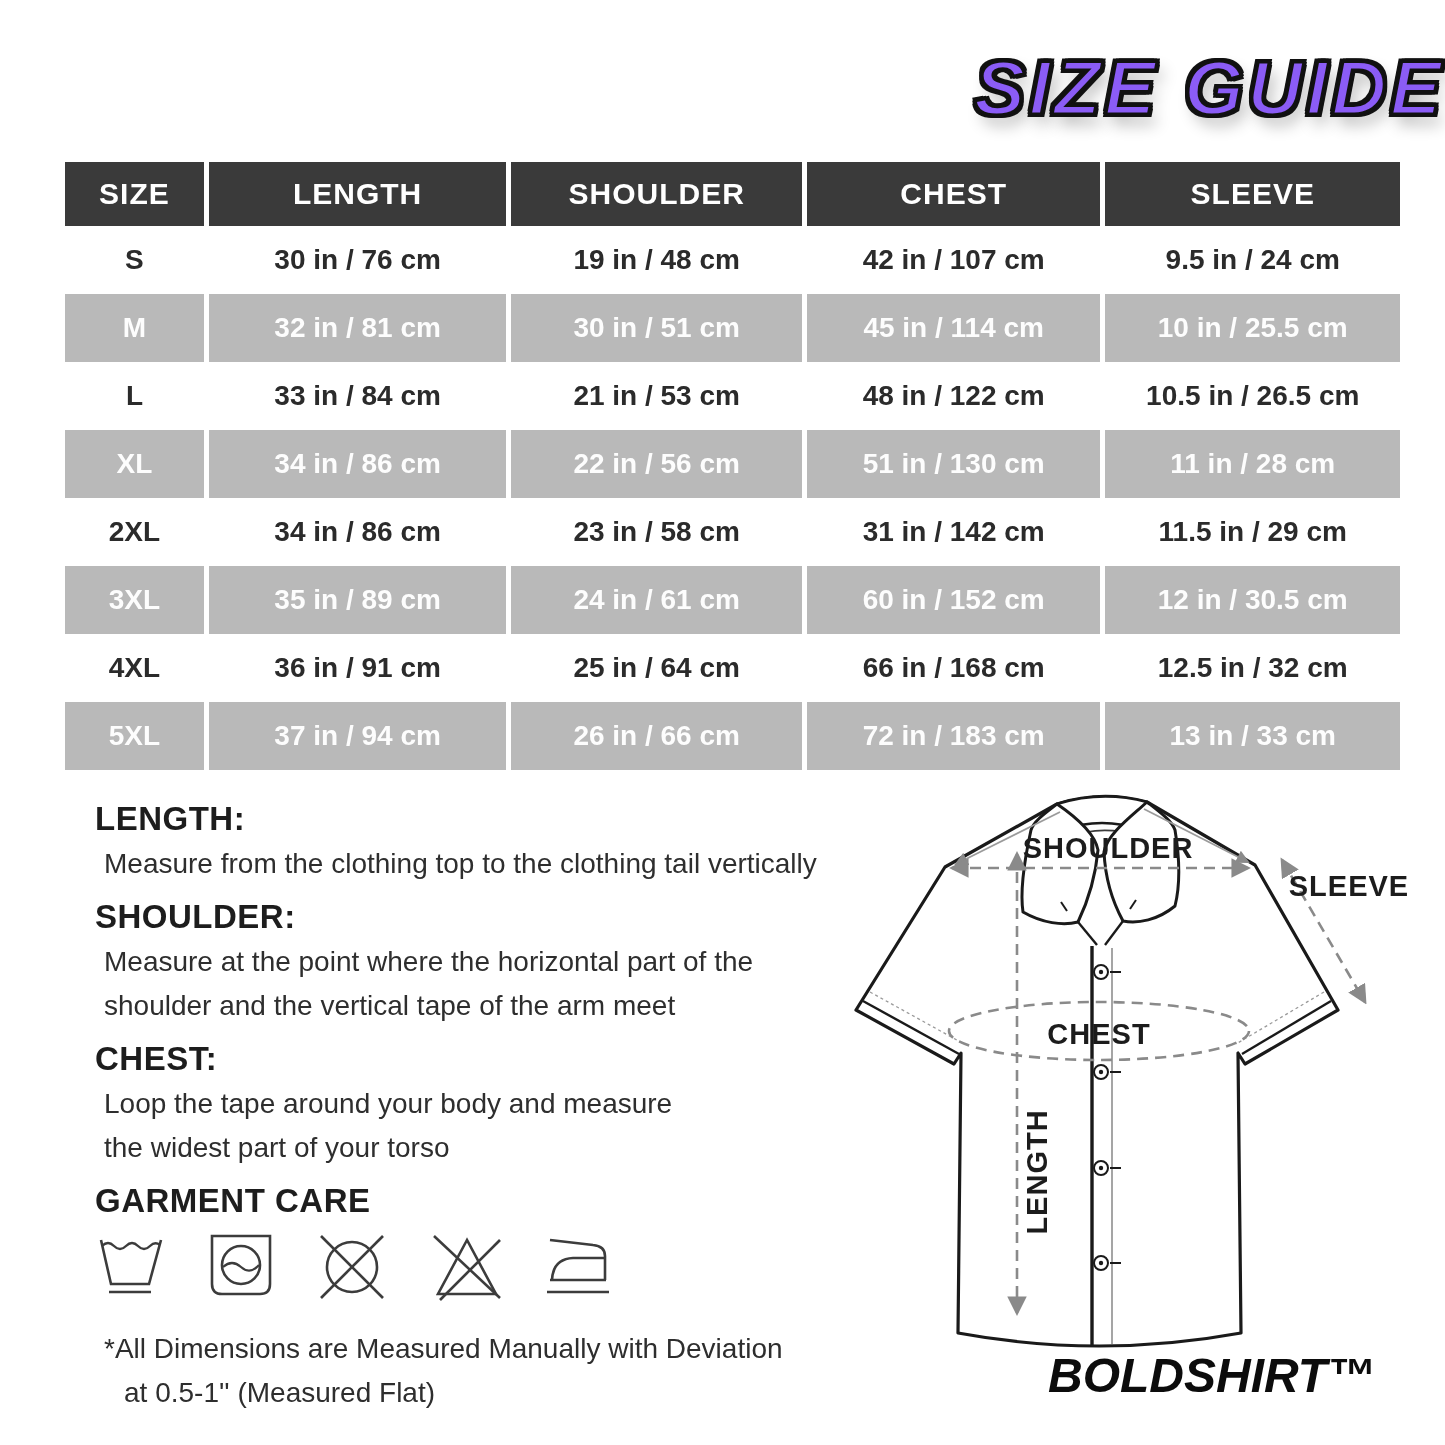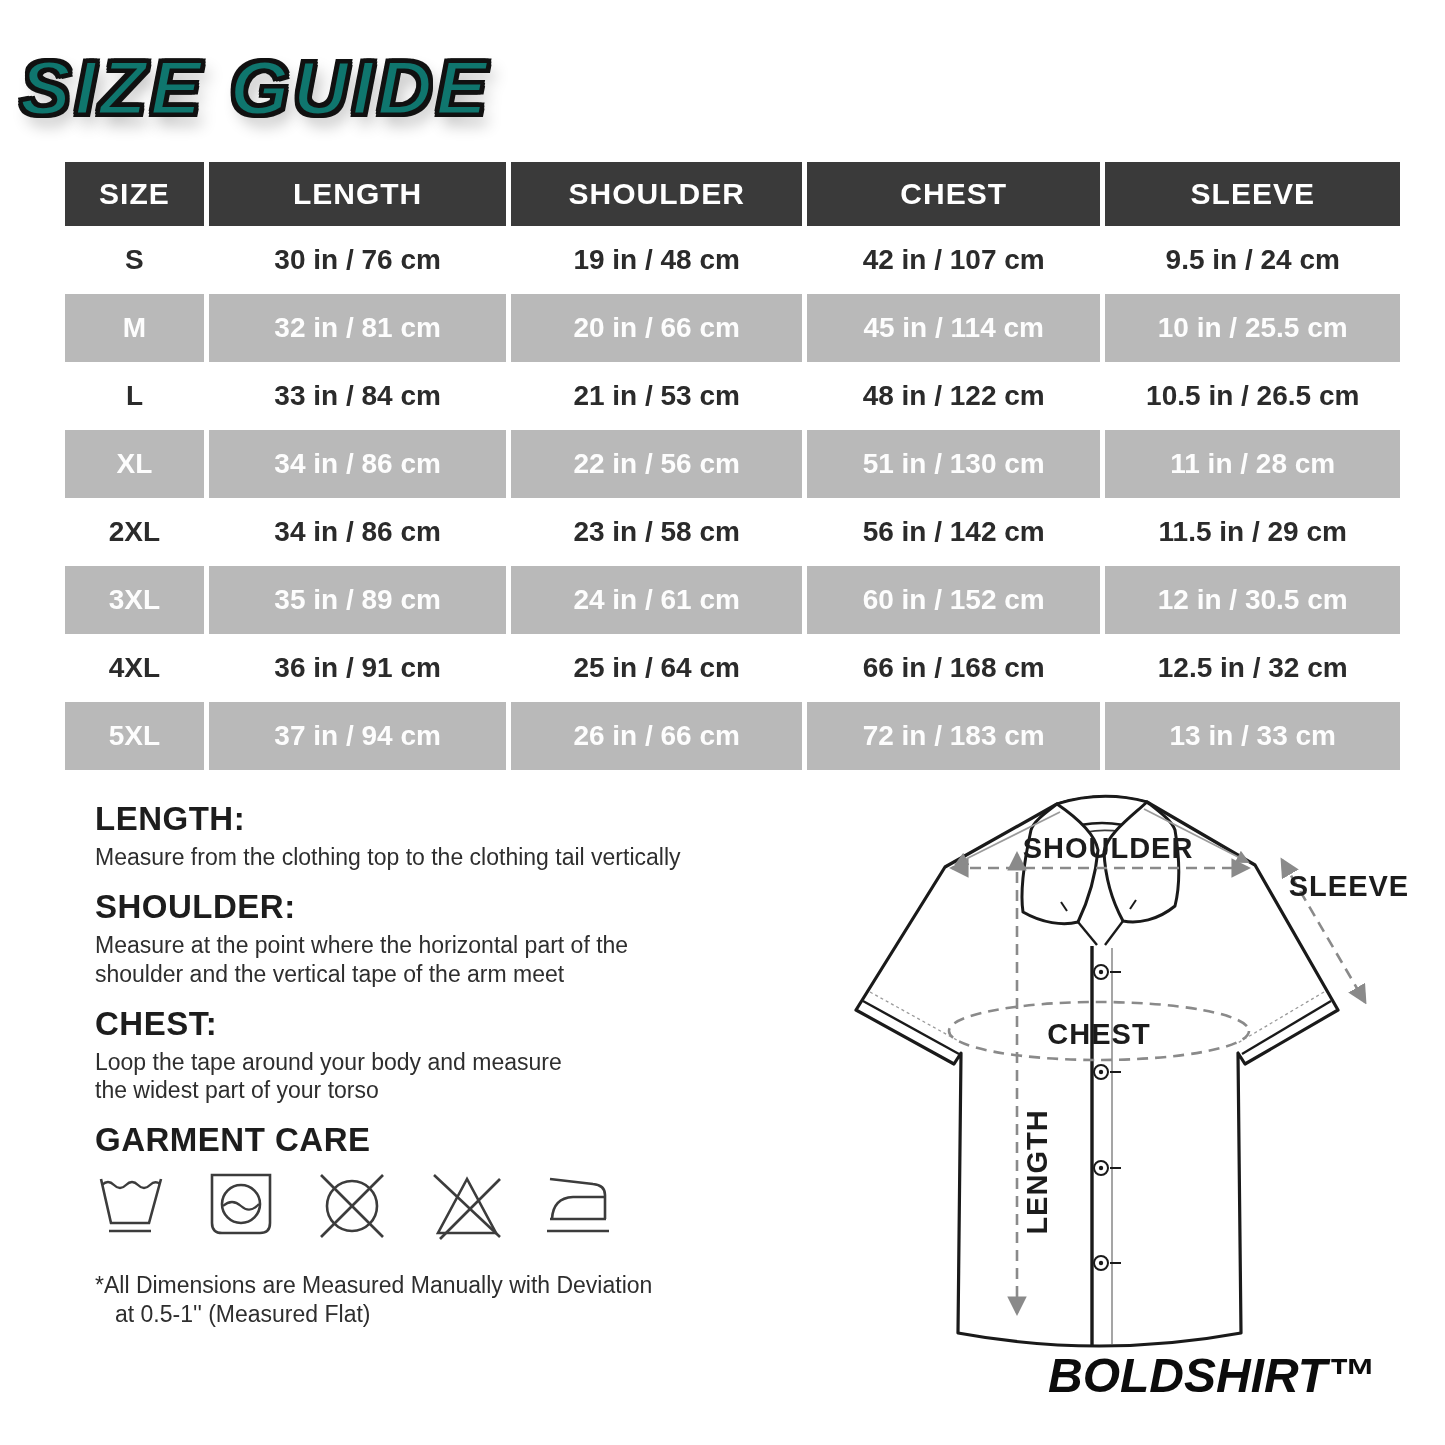--- a/index.html
+++ b/index.html
@@ -3,23 +3,23 @@
 <meta charset="utf-8">
 <style>
   html,body{margin:0;padding:0;}
   body{
     width:1445px;height:1445px;position:relative;background:#ffffff;
     font-family:"Liberation Sans", sans-serif;overflow:hidden;color:#222;
   }
 
   
   .title{
-    position:absolute;left:0;right:0;top:44px;margin:0;text-align:left;
+    position:absolute;left:0;right:0;top:44px;margin:0;text-align:right;
     font-size:76px;font-style:italic;font-weight:900;letter-spacing:4px;
-    color:#0f766e;-webkit-text-stroke:3px #111;
+    color:#8b5cf6;-webkit-text-stroke:3px #111;
     text-shadow:
       -3px -3px 0 #111, 3px -3px 0 #111, -3px 3px 0 #111, 3px 3px 0 #111,
       -3px 0 0 #111, 3px 0 0 #111, 0 -3px 0 #111, 0 3px 0 #111,
       6px 10px 16px rgba(0,0,0,0.30);
     padding-left: 20px;
   }
 
   
   .size-table{
     position:absolute;left:65px;top:162px;width:1335px;
@@ -37,21 +37,21 @@
     font-weight:700;font-size:28px;color:#2b2b2b;background:#fff;
   }
   .cell.g{background:#b9b9b9;color:#fdfdfd;}
 
   
   .info{position:absolute;left:95px;top:800px;width:830px;}
   .info h2{
     margin:0 0 5px 0;font-size:33px;font-weight:700;color:#1d1d1d;letter-spacing:0.5px;
     white-space:nowrap;
   }
-  .info p{margin:0;font-size:23px;line-height:1.23;color:#2e2e2e;white-space:nowrap;}
+  .info p{margin:9px;font-size:28px;line-height:1.23;color:#2e2e2e;white-space:nowrap;}
   .section{margin-bottom:17px;}
   .care-row{display:flex;align-items:center;gap:41px;margin:12px 0 0 2px;height:70px;}
   .care-row svg{display:block;}
   .footnote{margin-top:30px;font-size:29px;color:#2c2c2c;}
   .footnote p{white-space:nowrap;}
   .footnote .l2{padding-left:20px;}
 
   
   .shirt{position:absolute;left:830px;top:772px;width:600px;height:600px;}
 
@@ -76,40 +76,40 @@
   <div class="hcell">SLEEVE</div>
 
   <div class="cell">S</div>
   <div class="cell">30 in / 76 cm</div>
   <div class="cell">19 in / 48 cm</div>
   <div class="cell">42 in / 107 cm</div>
   <div class="cell">9.5 in / 24 cm</div>
 
   <div class="cell g">M</div>
   <div class="cell g">32 in / 81 cm</div>
-  <div class="cell g">20 in / 66 cm</div>
+  <div class="cell g">30 in / 51 cm</div>
   <div class="cell g">45 in / 114 cm</div>
   <div class="cell g">10 in / 25.5 cm</div>
 
   <div class="cell">L</div>
   <div class="cell">33 in / 84 cm</div>
   <div class="cell">21 in / 53 cm</div>
   <div class="cell">48 in / 122 cm</div>
   <div class="cell">10.5 in / 26.5 cm</div>
 
   <div class="cell g">XL</div>
   <div class="cell g">34 in / 86 cm</div>
   <div class="cell g">22 in / 56 cm</div>
   <div class="cell g">51 in / 130 cm</div>
   <div class="cell g">11 in / 28 cm</div>
 
   <div class="cell">2XL</div>
   <div class="cell">34 in / 86 cm</div>
   <div class="cell">23 in / 58 cm</div>
-  <div class="cell">56 in / 142 cm</div>
+  <div class="cell">31 in / 142 cm</div>
   <div class="cell">11.5 in / 29 cm</div>
 
   <div class="cell g">3XL</div>
   <div class="cell g">35 in / 89 cm</div>
   <div class="cell g">24 in / 61 cm</div>
   <div class="cell g">60 in / 152 cm</div>
   <div class="cell g">12 in / 30.5 cm</div>
 
   <div class="cell">4XL</div>
   <div class="cell">36 in / 91 cm</div>

